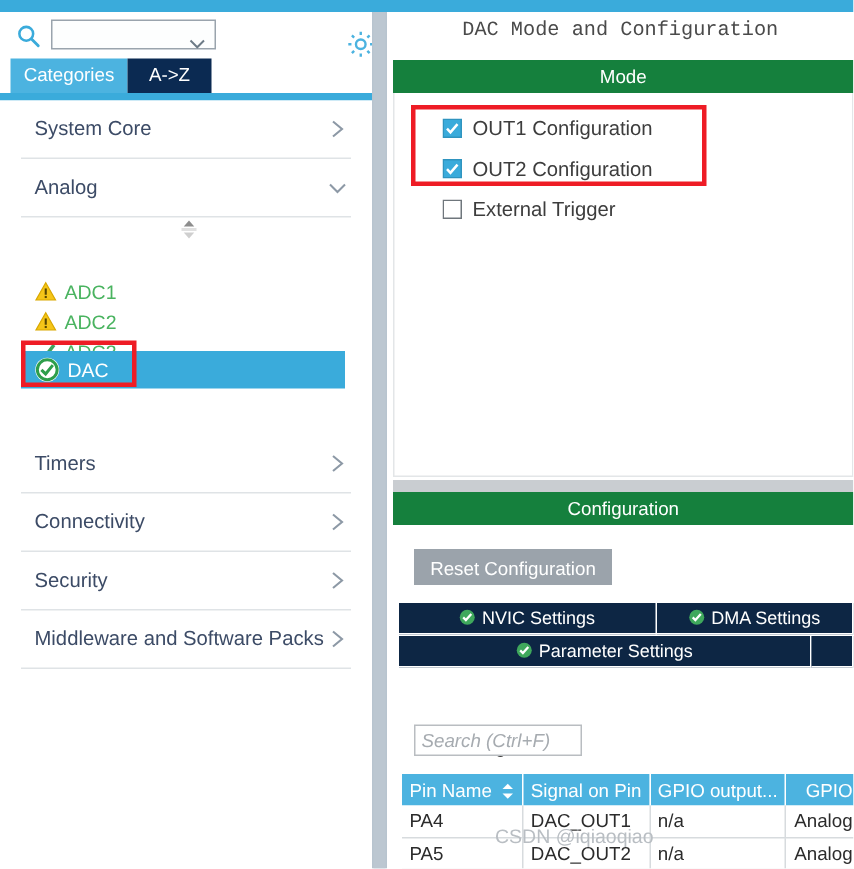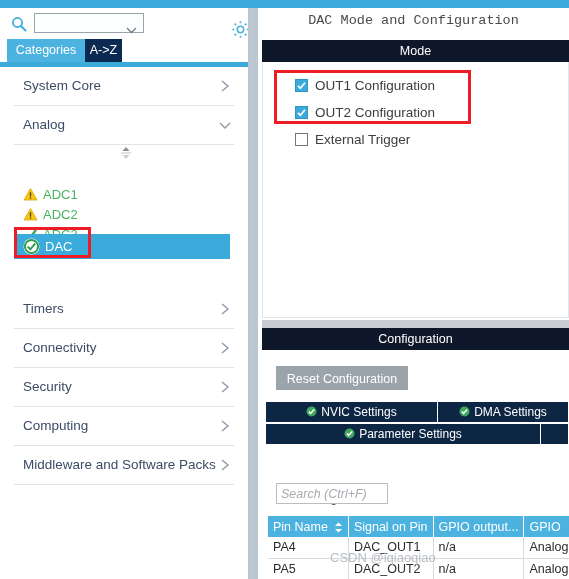--- a/index.html
+++ b/index.html
@@ -60,21 +60,21 @@
     background: #ffffff;
   }
   .tab {
     position: absolute; top: 0;
     height: 23px; line-height: 23px;
     color: #ffffff;
     font-size: 12.5px;
     text-align: center;
   }
   .tab-categories { left: 7px; width: 78px; background: #4cb3e0; }
-  .tab-az { left: 85px; width: 37px; background: #0b2a52; }
+  .tab-az { left: 85px; width: 56px; background: #0b2a52; }
   .tabs-underline {
     position: absolute; left: 0; top: 54px;
     width: 248px; height: 5px;
     background: #3aabdb;
   }
 
   
   .cat-list {
     position: absolute; left: 0; top: 59px;
     width: 248px; height: 512px;
@@ -164,21 +164,21 @@
     text-align: center;
     color: #4a4a4a;
     font-size: 13.5px;
     background: #ffffff;
     white-space: nowrap;
     font-family: Liberation Mono, monospace;
   }
   .sect-header {
     position: absolute; left: 4px;
     width: 307px; height: 22px; line-height: 22px;
-    background: #0f172a;
+    background: #15803d;
     color: #ffffff;
     font-size: 12.5px;
     text-align: center;
   }
   #mode-header { top: 32px; }
   #config-header { top: 320px; }
 
   .mode-body {
     position: absolute; left: 4px; top: 54px;
     width: 307px; height: 256px;
@@ -273,21 +273,21 @@
   .pin-table {
     position: absolute; left: 6px; top: 166px;
     width: 305px;
     border-collapse: collapse;
     font-size: 12.5px;
   }
   .pin-table th {
     background: #4cb3e0;
     color: #ffffff;
     font-weight: normal;
-    text-align: left;
+    text-align: right;
     height: 21px;
     padding: 0 5px;
     border-right: 1px solid #ffffff;
     white-space: nowrap;
   }
   .pin-table td {
     background: #ffffff;
     color: #2b2b2b;
     height: 21px;
     padding: 0 5px;
@@ -441,28 +441,20 @@
 
       <div class="cat-row">
         <span class="cat-label">Security</span>
         <span class="cat-chev">
           <svg width="14" height="16" viewBox="0 0 14 16">
               <polyline points="4,3 10,8 4,13" fill="none" stroke="#8d99a6" stroke-width="1.4"></polyline>
             </svg>
         </span>
       </div>
 
-      <div class="cat-row">
-        <span class="cat-label">Computing</span>
-        <span class="cat-chev">
-          <svg width="14" height="16" viewBox="0 0 14 16">
-              <polyline points="4,3 10,8 4,13" fill="none" stroke="#8d99a6" stroke-width="1.4"></polyline>
-            </svg>
-        </span>
-      </div>
 
       <div class="cat-row">
         <span class="cat-label">Middleware and Software Packs</span>
         <span class="cat-chev">
           <svg width="14" height="16" viewBox="0 0 14 16">
               <polyline points="4,3 10,8 4,13" fill="none" stroke="#8d99a6" stroke-width="1.4"></polyline>
             </svg>
         </span>
       </div>
 

